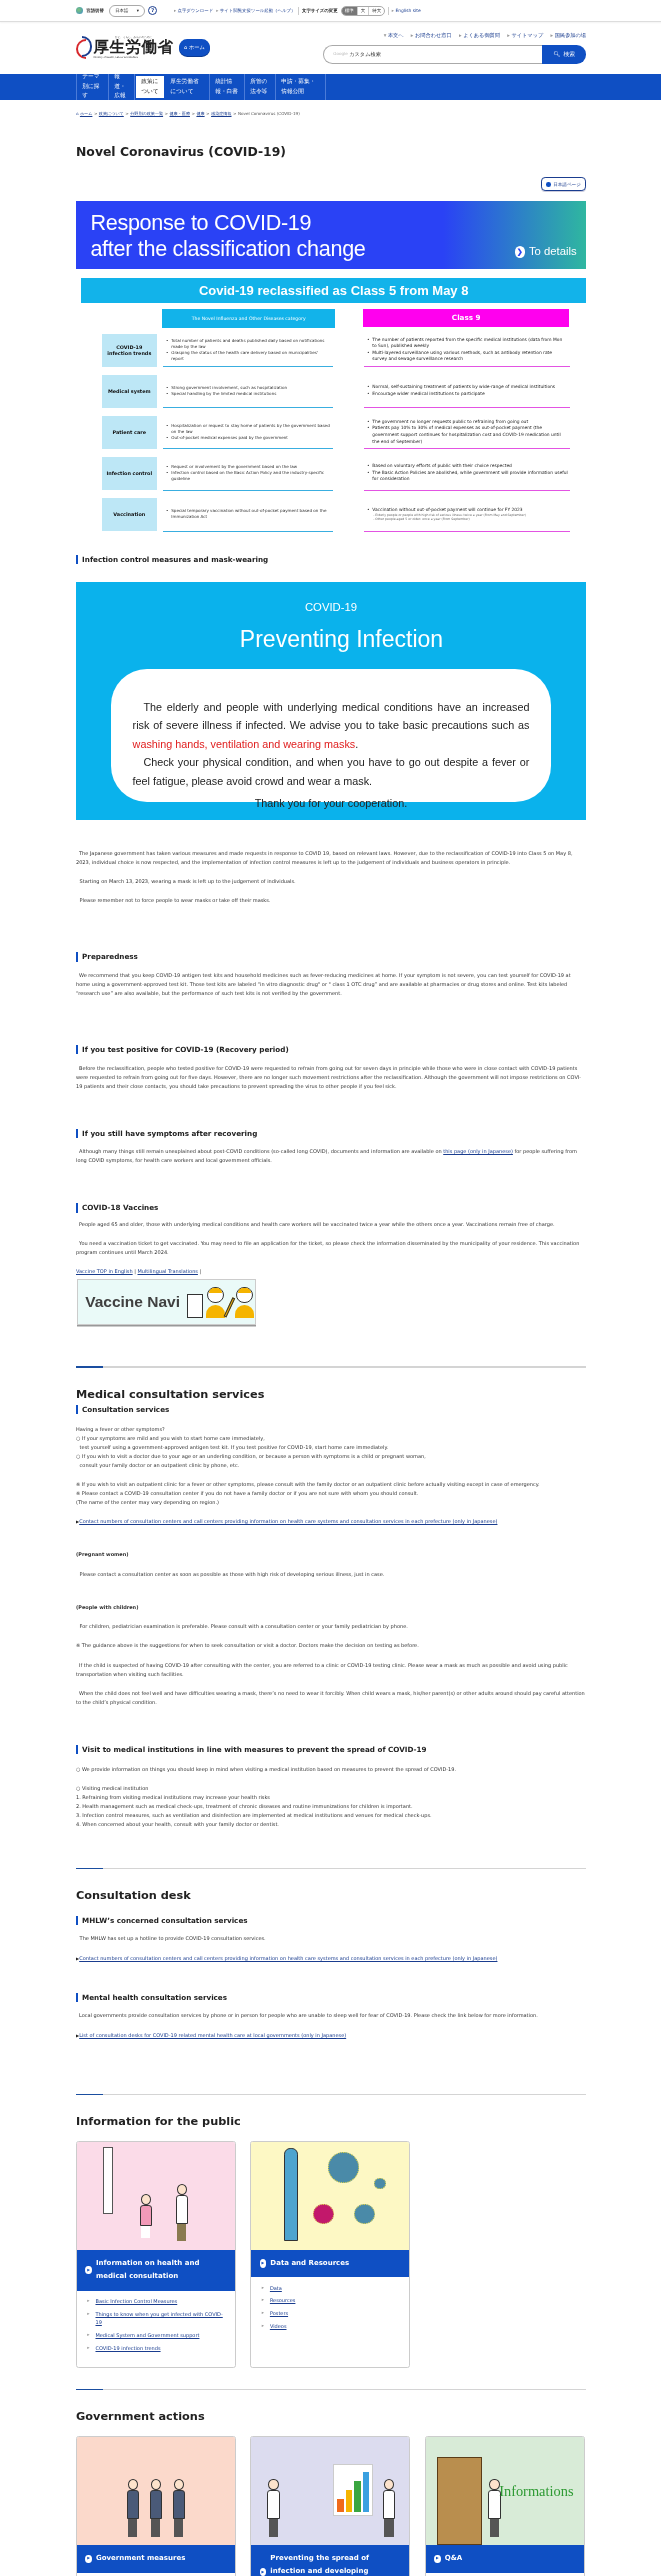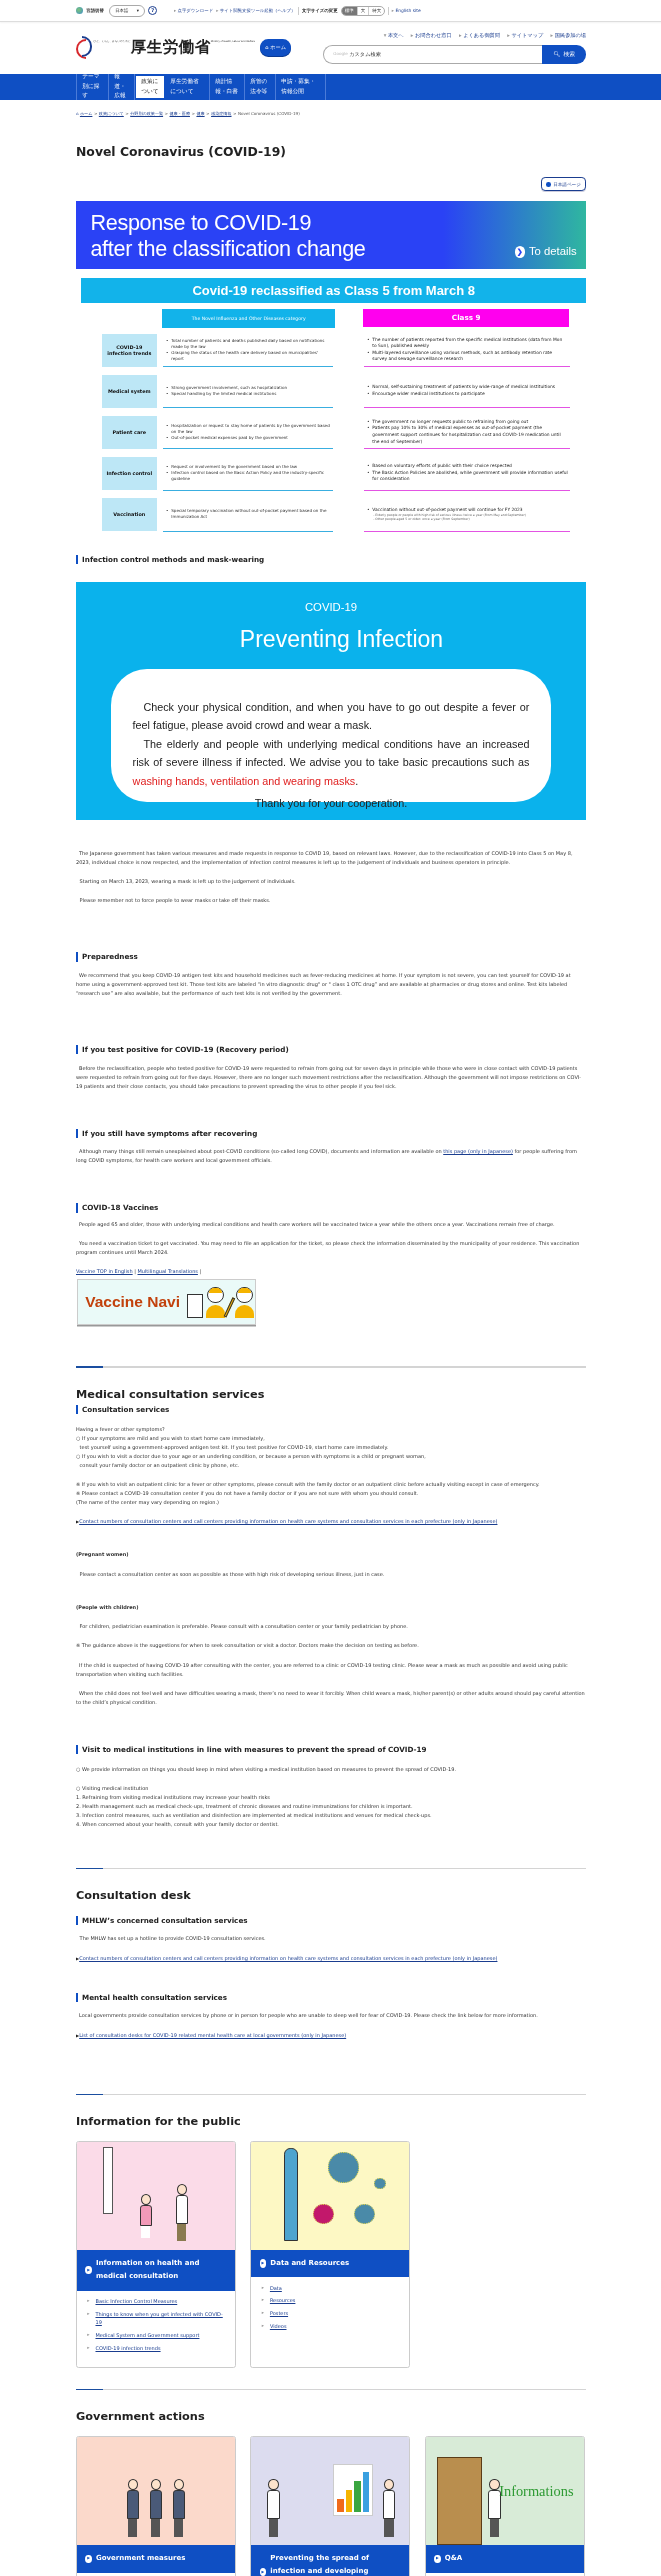--- a/index.html
+++ b/index.html
@@ -23,21 +23,21 @@
   .fs-group span { padding: 0.5px 3.1px; color: #222; border-left: 0.5px solid #ccc; }
   .fs-group span:first-child { background: #777; color: #fff; border-left: none; }
 
   
   .header { height: 52px; }
   .header .wrap { height: 52px; display: flex; align-items: center; }
   .logo { display: flex; align-items: center; gap: 2.1px; }
   .logo-mark { width: 15.5px; height: 26px; position: relative; }
   .logo-mark .l { position: absolute; left: 0; top: 4.1px; width: 10.3px; height: 20.6px; border: 2.6px solid #d7262b; border-right: none; border-radius: 10.3px 0 0 10.3px; }
   .logo-mark .r { position: absolute; right: 0; top: 1px; width: 9.3px; height: 21.6px; border: 2.6px solid #1a3d8f; border-left: none; border-radius: 0 10.3px 10.3px 0; }
-  .logo-text { display: flex; }
+  .logo-text { display: flex; flex-direction: column; }
   .logo-tag { font-size: 2.6px; color: #333; text-align: center; }
   .logo-name { font-size: 15.5px; font-weight: bold; color: #222; line-height: 1; letter-spacing: 0.5px; }
   .logo-en { font-size: 2.3px; color: #333; }
   .home-btn { margin-left: 5.2px; background: #0f4fc3; color: #fff; border-radius: 8.2px; padding: 4.1px 5.2px; font-size: 5.2px; box-shadow: 0 1px 0 #0a3a94; }
   .header-right { margin-left: auto; display: flex; flex-direction: column; align-items: flex-end; gap: 5.2px; }
   .quick { display: flex; gap: 7.2px; font-size: 5.2px; color: #1a3d8f; }
   .quick span::before { content: "▸ "; color: #999; }
   .quick span:first-child::before { content: "▾ "; }
   .search { display: flex; width: 263px; height: 18.5px; }
   .search-input { flex: 1; border: 0.5px solid #aaa; border-right: none; border-radius: 9.3px 0 0 9.3px; display: flex; align-items: center; padding-left: 9.3px; font-size: 5.2px; color: #333; }
@@ -92,21 +92,21 @@
 
   
   .poster { margin-top: 17.5px; height: 238px; background: #0ab2ec; position: relative; text-align: center; color: #fff; }
   .poster .p1 { padding-top: 16.5px; font-size: 11.3px; font-family: "Liberation Sans", sans-serif; }
   .poster .p2 { font-size: 23px; font-family: "Liberation Sans", sans-serif; margin-top: 9.3px; line-height: 1.1; padding-left: 21px; }
   .poster .card { position: absolute; left: 35px; right: 35px; top: 87px; bottom: 17.5px; background: #fff; border-radius: 36px; color: #222; text-align: justify; padding: 29px 21.6px 0 21.6px; font-family: "Liberation Sans", sans-serif; font-size: 10.8px; line-height: 1.72; }
   .poster .card .red { color: #e02020; }
   .poster .card .thanks { text-align: center; margin-top: 3.1px; }
 
   .vaccine-navi { width: 179px; height: 46px; background: #eafaf8; border: 0.5px solid #ccc; box-shadow: 0 1.5px 0 #999; display: flex; align-items: center; padding-left: 7.2px; margin-top: 3.1px; margin-left: 1px; }
-  .vaccine-navi .vn { color: #c2410c; font-weight: bold; font-size: 15.5px; font-family: "Liberation Sans", sans-serif; }
+  .vaccine-navi .vn { color: #404040; font-weight: bold; font-size: 15.5px; font-family: "Liberation Sans", sans-serif; }
   .vaccine-navi .art { margin-left: 7.2px; display: flex; gap: 3.1px; align-items: flex-end; }
   .hosp { width: 15.5px; height: 24px; border: 1px solid #333; background: #fff; }
   .person { width: 19.6px; height: 31px; position: relative; }
   .person .head { width: 16.5px; height: 16.5px; border: 1px solid #333; border-radius: 50%; background: #fff; position: absolute; top: 0; left: 1.5px; }
   .person .head::before { content: ""; position: absolute; left: 1px; top: 0; width: 12.4px; height: 5.2px; background: #f5b400; border-radius: 5.2px 5.2px 0 0; }
   .person .body { width: 19.6px; height: 13.4px; background: #f5b400; border-radius: 9.3px 9.3px 0 0; position: absolute; bottom: 0; }
   .syringe { width: 3.1px; height: 20.6px; background: #f5b400; border: 0.5px solid #333; transform: rotate(25deg); }
 
   .link-arrow::before { content: "▶ "; font-size: 4.1px; color: #222; text-decoration: none; display: inline-block; }
 
@@ -230,21 +230,21 @@
   <div class="banner-response">
     <div class="t1">Response to COVID-19</div>
     <div class="t2">after the classification change</div>
     <div class="details">
         <span class="ch">❯</span>
         <span>To details</span>
       </div>
   </div>
 
   <div class="reclass">
-    <div class="reclass-title">Covid-19 reclassified as Class 5 from March 8</div>
+    <div class="reclass-title">Covid-19 reclassified as Class 5 from May 8</div>
     <div style="display:flex; margin-top:4.1px;">
       <div style="width:81px"></div>
       <div class="reclass-heads" style="padding:0; gap:0;">
         <div class="hb1" style="width:173px">The Novel Influenza and Other Diseases category</div>
         <div style="width:28px"></div>
         <div class="hb2" style="width:206px">Class 9</div>
       </div>
     </div>
     <div id="reclass-rows">
         <div class="reclass-row" style="margin-top: 4.1px;">
@@ -298,27 +298,27 @@
           </ul>
           <ul class="col-new">
             <li>Vaccination without out-of-pocket payment will continue for FY 2023</li>
             <div class="sub">- Elderly people or people with high risk of serious illness: twice a year (From May and September)</div>
             <div class="sub">- Other people aged 5 or older: once a year (From September)</div>
           </ul>
         </div>
       </div>
   </div>
 
-  <h3 class="sec" style="margin-top:21.6px">Infection control methods and mask-wearing</h3>
+  <h3 class="sec" style="margin-top:21.6px">Infection control measures and mask-wearing</h3>
   <div class="poster">
     <div class="p1">COVID-19</div>
     <div class="p2">Preventing Infection</div>
     <div class="card">
+      <div style="text-indent:1em"><span>The elderly and people with underlying medical conditions have an increased risk of severe illness if infected. We advise you to take basic precautions such as </span><span class="red">washing hands, ventilation and wearing masks</span><span>.</span></div>
       <div style="text-indent:1em">Check your physical condition, and when you have to go out despite a fever or feel fatigue, please avoid crowd and wear a mask.</div>
-      <div style="text-indent:1em"><span>The elderly and people with underlying medical conditions have an increased risk of severe illness if infected. We advise you to take basic precautions such as </span><span class="red">washing hands, ventilation and wearing masks</span><span>.</span></div>
       <div class="thanks">Thank you for your cooperation.</div>
     </div>
   </div>
 
   <p class="body indent" style="margin-top:29px">The Japanese government has taken various measures and made requests in response to COVID 19, based on relevant laws. However, due to the reclassification of COVID-19 into Class 5 on May 8, 2023, individual choice is now respected, and the implementation of infection control measures is left up to the judgement of individuals and business operators in principle.</p>
   <p class="body ml" style="margin-top:10.3px">Starting on March 13, 2023, wearing a mask is left up to the judgement of individuals.</p>
   <p class="body ml" style="margin-top:10.3px">Please remember not to force people to wear masks or take off their masks.</p>
 
   <h3 class="sec" style="margin-top:47px">Preparedness</h3>
   <p class="body indent" style="margin-top:9.3px">We recommend that you keep COVID-19 antigen test kits and household medicines such as fever-reducing medicines at home. If your symptom is not severe, you can test yourself for COVID-19 at home using a government-approved test kit. Those test kits are labeled “in vitro diagnostic drug" or " class 1 OTC drug” and are available at pharmacies or drug stores and online. Test kits labeled “research use” are also available, but the performance of such test kits is not verified by the government.</p>

